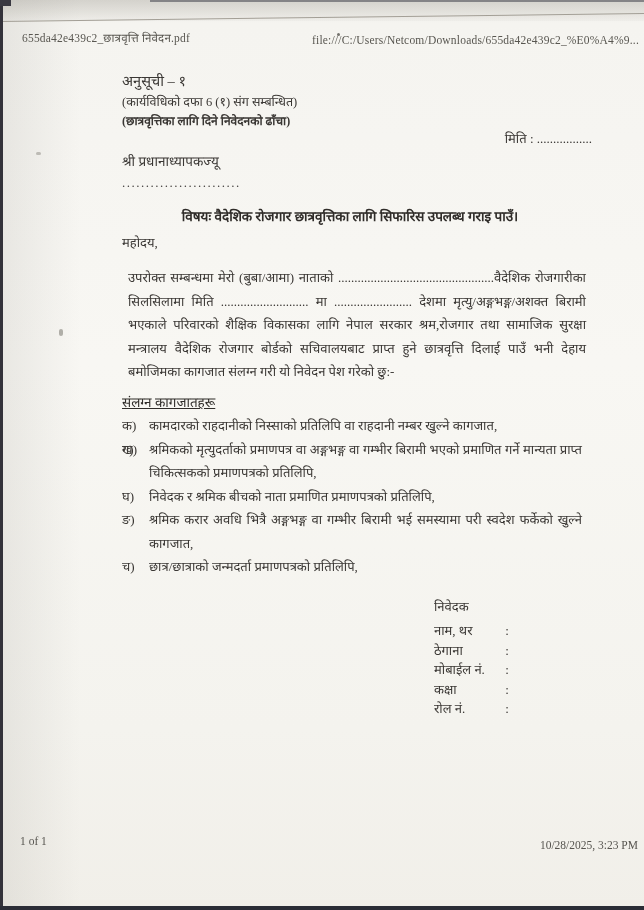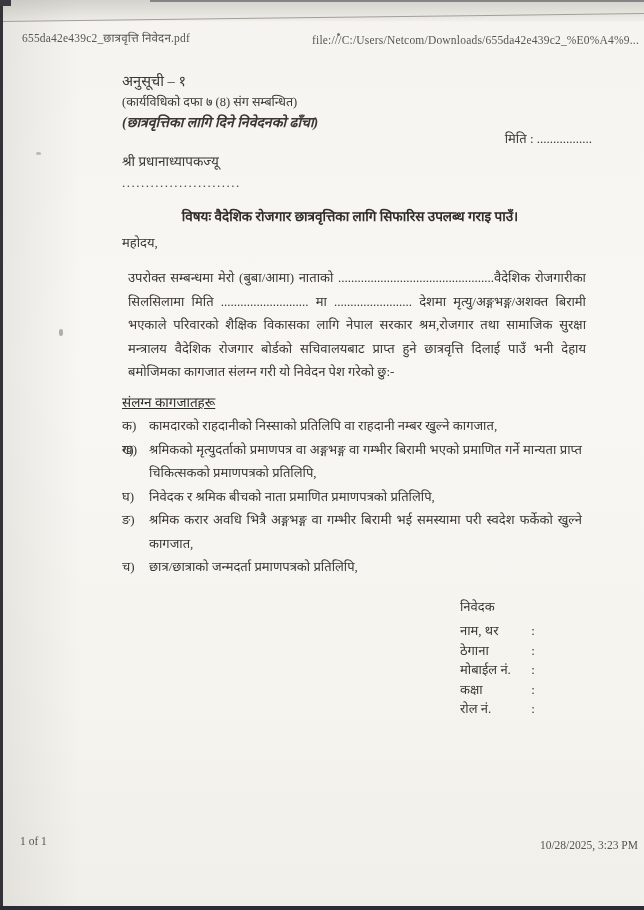--- a/index.html
+++ b/index.html
@@ -26,32 +26,32 @@
   
   .hdr-file { position:absolute; left:22px;  top:30px;  font-size:11.5px; color:#585650; letter-spacing:.2px; }
   .hdr-url  { position:absolute; right:5px;  top:34px;  font-size:11.5px; color:#585650; letter-spacing:.2px; }
   .ftr-page { position:absolute; left:20px;  top:835px; font-size:11.5px; color:#56544f; }
   .ftr-date { position:absolute; right:6px;  top:839px; font-size:11.5px; color:#56544f; }
 
   
   .heading  { position:absolute; left:122px; top:70px; width:456px; text-align:left; }
   .h1 { font-size:14.5px; }
   .h2 { font-size:12.5px; margin-top:3px; }
-  .h3 { font-size:14px; font-weight:bold; margin-top:2px;font-style:italic; }
+  .h3 { font-size:12px; font-weight:bold; margin-top:2px; }
   .date-line { position:absolute; right:52px; top:129px; }
   .addressee { position:absolute; left:122px; top:152px; font-size:13.5px; }
   .addressee-blank { position:absolute; left:122px; top:175px; letter-spacing:1.5px; color:#4a4744; }
   .subject { position:absolute; left:122px; top:207px; width:456px; text-align:center; font-weight:bold; font-size:13.5px; color:#2f2c29; }
   .salutation { position:absolute; left:122px; top:233px; }
   .body-para { position:absolute; left:128px; top:266px; width:458px; text-align:justify; line-height:23.6px; }
   .attachments-heading { position:absolute; left:122px; top:393px; font-size:13.5px; text-decoration:underline; color:#2f2c29; }
   .attachments { position:absolute; left:122px; top:414px; width:460px; line-height:23.5px; }
   .att-item { position:relative; padding-left:27px; text-align:justify; }
   .att-marker { position:absolute; left:0; top:0; }
-  .applicant { position:absolute; left:460px; top:597px; line-height:19.4px; }
+  .applicant { position:absolute; left:434px; top:597px; line-height:19.4px; }
   .applicant-title { margin-bottom:5px; }
   .field-label { display:inline-block; min-width:68px; }
 </style>
 </head>
 <body>
 
 <div class="paper">
 
   <div class="shade-left"></div>
   <div class="top-grey"></div>
@@ -62,21 +62,21 @@
   <div class="corner-tl"></div>
   <div class="speck-a"></div>
   <div class="speck-b"></div>
   <div class="speck-c"></div>
 
   <div class="hdr-file">655da42e439c2_छात्रवृत्ति निवेदन.pdf</div>
   <div class="hdr-url">file:///C:/Users/Netcom/Downloads/655da42e439c2_%E0%A4%9...</div>
 
   <div class="heading">
     <div class="h1">अनुसूची – १</div>
-    <div class="h2">(कार्यविधिको दफा ७ (8) संग सम्बन्धित)</div>
+    <div class="h2">(कार्यविधिको दफा 6 (१) संग सम्बन्धित)</div>
     <div class="h3">(छात्रवृत्तिका लागि दिने निवेदनको ढाँचा)</div>
   </div>
 
   <div class="date-line">मिति : .................</div>
   <div class="addressee">श्री प्रधानाध्यापकज्यू</div>
   <div class="addressee-blank">.........................</div>
   <div class="subject">विषयः वैदेशिक रोजगार छात्रवृत्तिका लागि सिफारिस उपलब्ध गराइ पाउँ।</div>
   <div class="salutation">महोदय,</div>
 
   <div class="body-para">

